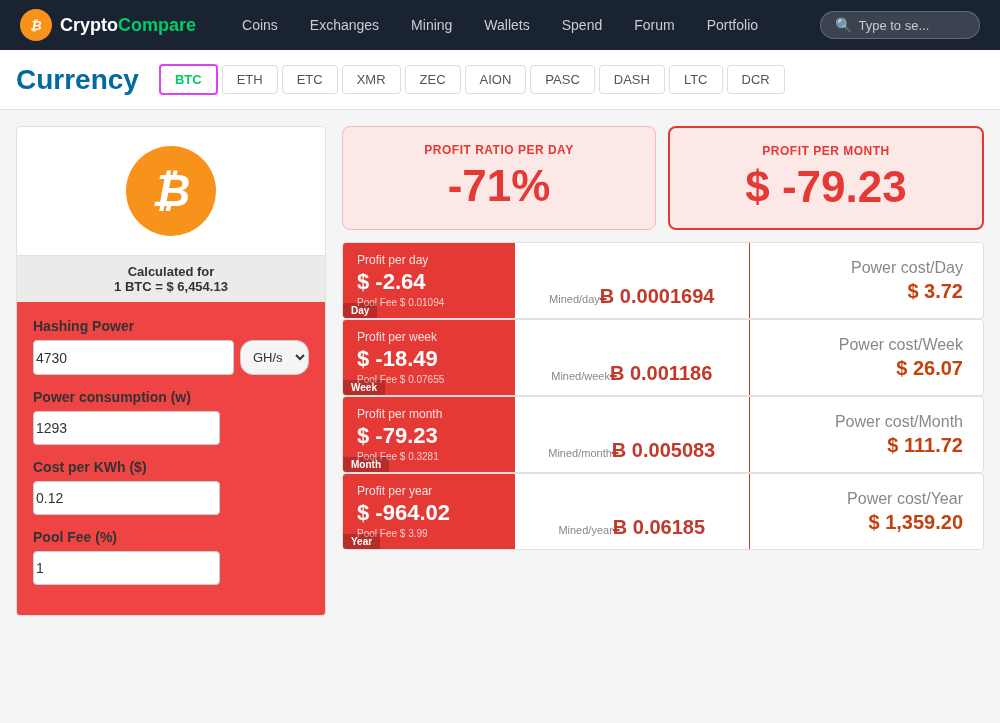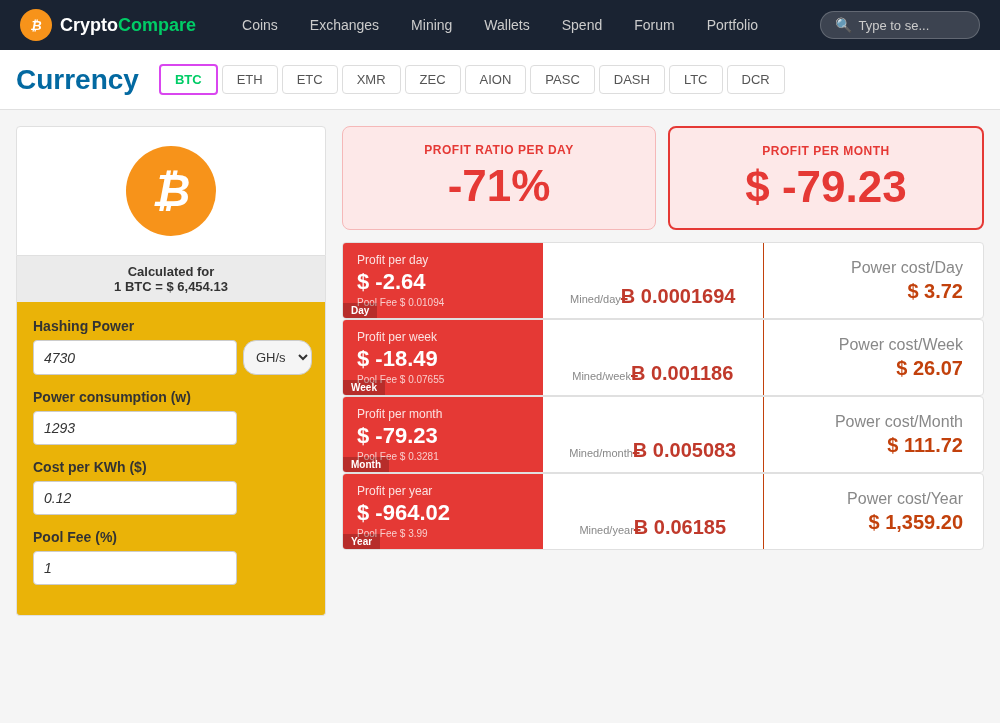--- a/index.html
+++ b/index.html
@@ -152,21 +152,21 @@
       font-size: 12px;
       color: #555;
     }
     .calc-for span {
       display: block;
       font-weight: bold;
       font-size: 13px;
       color: #333;
     }
     .form-panel {
-      background: #eab308;
+      background: #ef4444;
       border: 1px solid #e0e0e0;
       border-top: none;
       border-radius: 0 0 4px 4px;
       padding: 16px;
     }
     .field-group {
       margin-bottom: 14px;
     }
     .field-label {
       font-size: 14px;
@@ -175,24 +175,23 @@
       margin-bottom: 6px;
     }
     .field-row {
       display: flex;
       gap: 6px;
     }
     .field-input {
       flex: 1;
       border: 1px solid #ccc;
       border-radius: 4px;
-      padding: 8px 10px;
+      padding: 8px 2px;
       font-size: 14px;
       color: #333;
-      font-style: italic;
     }
     .field-select {
       border: 1px solid #ccc;
       border-radius: 13px;
       padding: 8px 8px;
       font-size: 13px;
       color: #333;
       background: #f5f5f5;
     }
 
@@ -256,21 +255,21 @@
     .data-row {
       display: flex;
       border-radius: 4px;
       overflow: hidden;
       border: 1px solid #e0e0e0;
       background: white;
     }
     .data-row-left {
       background: #e53935;
       color: white;
-      width: 200px;
+      width: 172px;
       flex-shrink: 0;
       padding: 10px 14px;
       display: flex;
       flex-direction: column;
       justify-content: center;
       position: relative;
     }
     .data-row-left-title {
       font-size: 12px;
       color: rgba(255,255,255,0.85);

